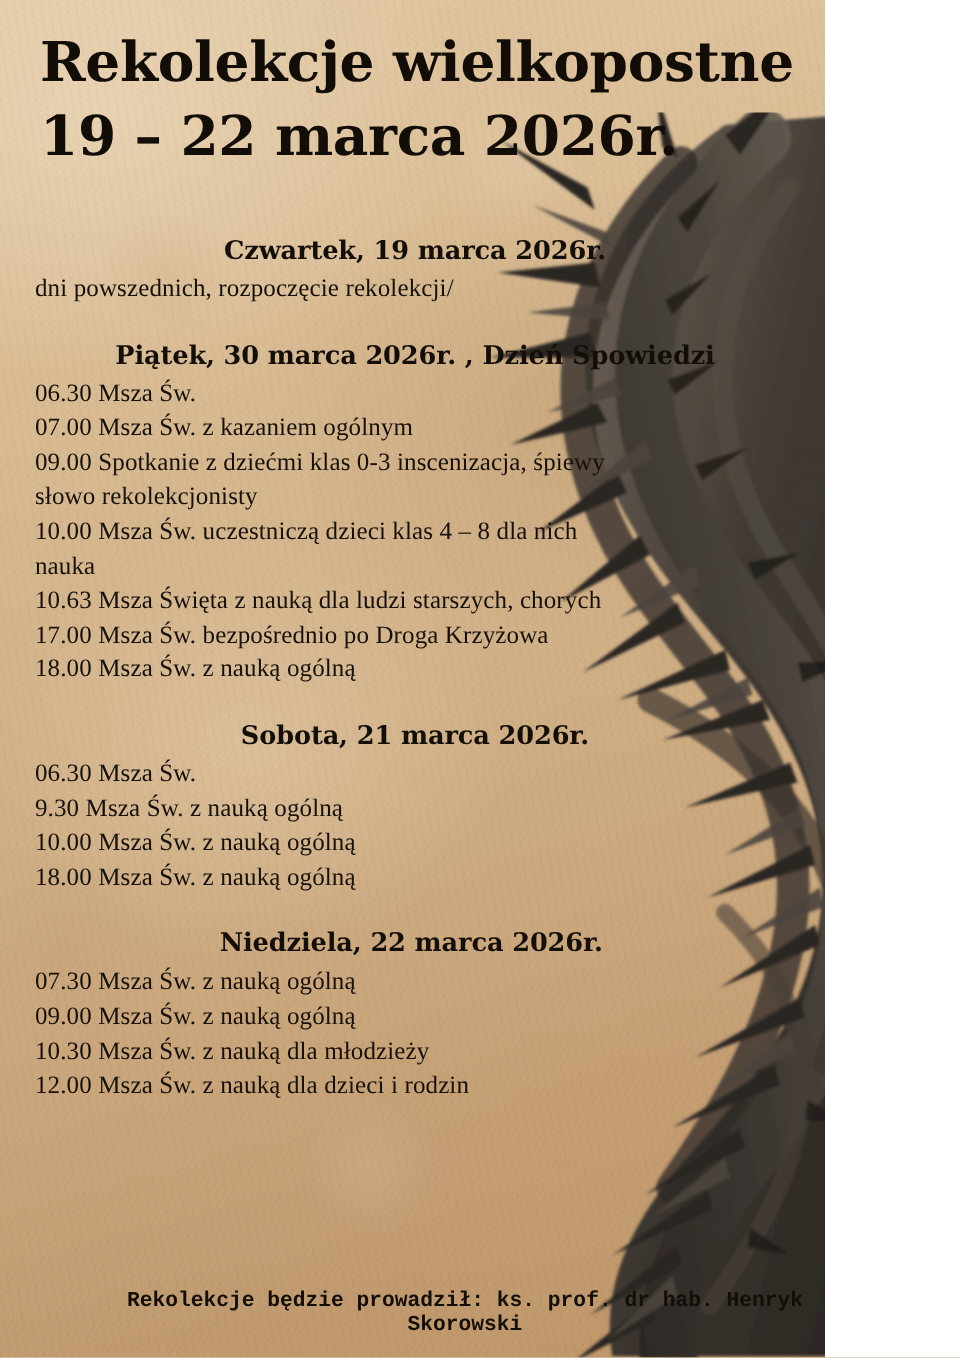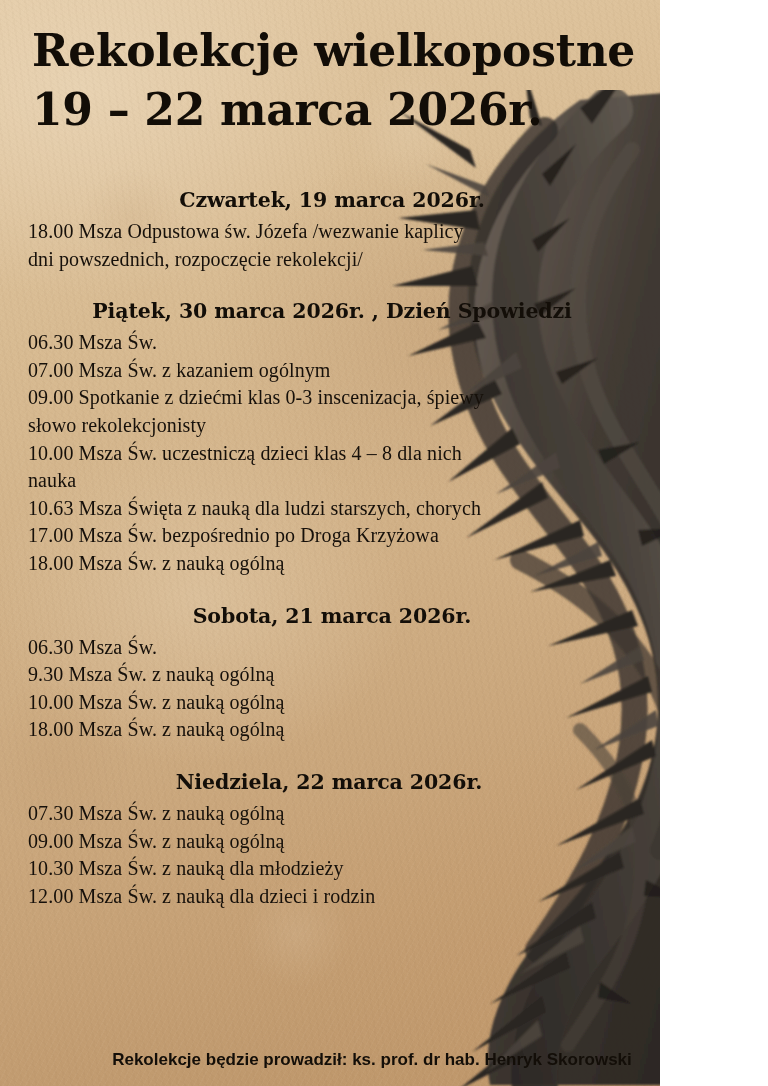--- a/index.html
+++ b/index.html
@@ -113,21 +113,21 @@
     margin: 0;
     letter-spacing: 0.1px;
   }
 
   .footer-note {
     position: absolute;
     left: 0;
     right: 0;
     bottom: 16px;
     text-align: center;
-    font-family: Liberation Sans, sans-serif;
+    font-family: Liberation Mono, monospace;
     font-weight: 700;
     font-size: 17px;
     color: #130e08;
     padding-left: 84px;
   }
 </style>
 </head>
 <body>
 
 <div class="poster">
@@ -218,21 +218,20 @@
 
     <div class="title-block">
       <div class="title-line">Rekolekcje wielkopostne</div>
       <div class="title-line">19 – 22 marca 2026r.</div>
     </div>
 
     <div class="schedule">
 
       <div class="day-block">
         <div class="day-heading indent">Czwartek, 19 marca 2026r.</div>
-        <p class="entry">18.00 Msza Odpustowa św. Józefa /wezwanie kaplicy</p>
         <p class="entry">dni powszednich, rozpoczęcie rekolekcji/</p>
       </div>
 
       <div class="day-block">
         <div class="day-heading indent">Piątek, 30 marca 2026r. , Dzień Spowiedzi</div>
         <p class="entry">06.30 Msza Św.</p>
         <p class="entry">07.00 Msza Św. z kazaniem ogólnym</p>
         <p class="entry">09.00 Spotkanie z dziećmi klas 0-3 inscenizacja, śpiewy</p>
         <p class="entry">słowo rekolekcjonisty</p>
         <p class="entry">10.00 Msza Św. uczestniczą dzieci klas 4 – 8 dla nich</p>

